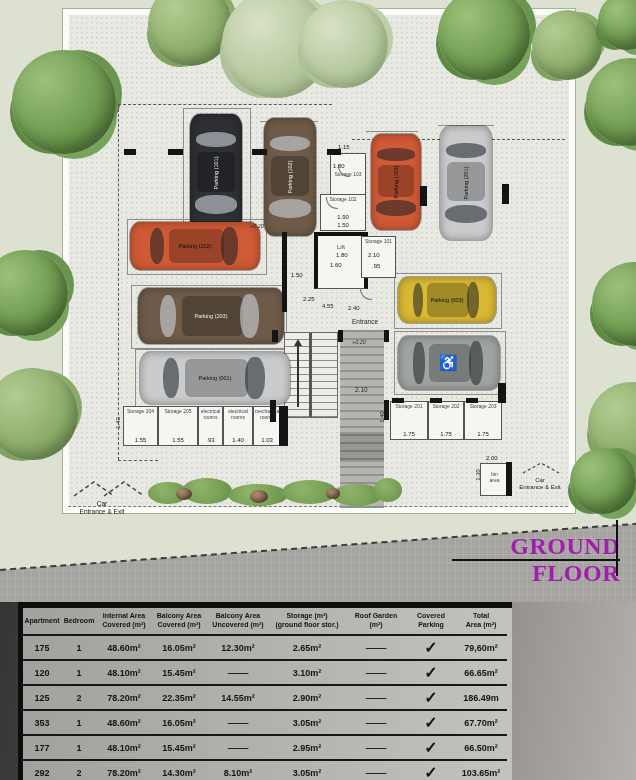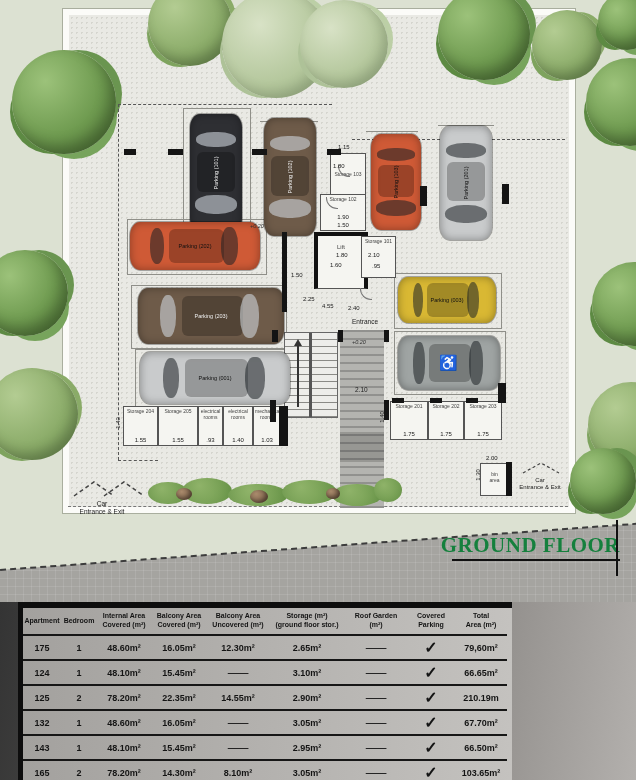--- a/index.html
+++ b/index.html
@@ -84,22 +84,22 @@
   .chev{position:absolute;z-index:12;}
   
   #road{position:absolute;left:0;top:518px;width:636px;height:92px;z-index:20;
        background-color:#a5a4a0;
        background-image:repeating-linear-gradient(0deg,transparent 0 7px,rgba(255,255,255,.10) 7px 8px),
                         repeating-linear-gradient(90deg,transparent 0 7px,rgba(255,255,255,.10) 7px 8px);
        clip-path:polygon(0 52px,100% 6px,100% 100%,0 100%);}
   #road-edge{position:absolute;left:0;top:569px;width:660px;height:0;z-index:21;
        border-top:2px dashed #3c3c3c;transform:rotate(-4.15deg);transform-origin:0 0;}
   #floor-title{position:absolute;left:440px;top:533px;width:180px;z-index:22;
-       font-family:"Liberation Serif",serif;font-size:21px;font-weight:600;
-       letter-spacing:.5px;color:#15803d;text-align:right;}
+       font-family:"Liberation Serif",serif;font-size:24px;font-weight:600;
+       letter-spacing:.5px;color:#a21caf;text-align:right;}
   #title-rule{position:absolute;left:452px;top:559px;width:168px;height:2px;
        background:#101010;z-index:22;}
   #title-vline{position:absolute;left:616px;top:520px;width:2px;height:56px;
        background:#101010;z-index:22;}
   
   #panel{position:absolute;left:0;top:602px;width:636px;height:178px;z-index:30;
        background:linear-gradient(100deg,#343434 0%,#5a5957 35%,#8e8b88 72%,#b3b0ad 100%);}
   #aptable{position:absolute;left:18px;top:0;width:494px;height:178px;
        border-left:5px solid #0d0d0d;box-sizing:border-box;
        background:linear-gradient(90deg,#a3a19e,#c4c2bf);}
@@ -362,65 +362,65 @@
             <div class="tcell">1</div>
             <div class="tcell">48.60m²</div>
             <div class="tcell">16.05m²</div>
             <div class="tcell">12.30m²</div>
             <div class="tcell">2.65m²</div>
             <div class="tcell dashcell">—</div>
             <div class="tcell check">✓</div>
             <div class="tcell">79,60m²</div>
           </div>
           <div class="trow">
-            <div class="tcell">124</div>
+            <div class="tcell">120</div>
             <div class="tcell">1</div>
             <div class="tcell">48.10m²</div>
             <div class="tcell">15.45m²</div>
             <div class="tcell dashcell">—</div>
             <div class="tcell">3.10m²</div>
             <div class="tcell dashcell">—</div>
             <div class="tcell check">✓</div>
             <div class="tcell">66.65m²</div>
           </div>
           <div class="trow">
             <div class="tcell">125</div>
             <div class="tcell">2</div>
             <div class="tcell">78.20m²</div>
             <div class="tcell">22.35m²</div>
             <div class="tcell">14.55m²</div>
             <div class="tcell">2.90m²</div>
             <div class="tcell dashcell">—</div>
             <div class="tcell check">✓</div>
-            <div class="tcell">210.19m</div>
-          </div>
-          <div class="trow">
-            <div class="tcell">132</div>
+            <div class="tcell">186.49m</div>
+          </div>
+          <div class="trow">
+            <div class="tcell">353</div>
             <div class="tcell">1</div>
             <div class="tcell">48.60m²</div>
             <div class="tcell">16.05m²</div>
             <div class="tcell dashcell">—</div>
             <div class="tcell">3.05m²</div>
             <div class="tcell dashcell">—</div>
             <div class="tcell check">✓</div>
             <div class="tcell">67.70m²</div>
           </div>
           <div class="trow">
-            <div class="tcell">143</div>
+            <div class="tcell">177</div>
             <div class="tcell">1</div>
             <div class="tcell">48.10m²</div>
             <div class="tcell">15.45m²</div>
             <div class="tcell dashcell">—</div>
             <div class="tcell">2.95m²</div>
             <div class="tcell dashcell">—</div>
             <div class="tcell check">✓</div>
             <div class="tcell">66.50m²</div>
           </div>
           <div class="trow">
-            <div class="tcell">165</div>
+            <div class="tcell">292</div>
             <div class="tcell">2</div>
             <div class="tcell">78.20m²</div>
             <div class="tcell">14.30m²</div>
             <div class="tcell">8.10m²</div>
             <div class="tcell">3.05m²</div>
             <div class="tcell dashcell">—</div>
             <div class="tcell check">✓</div>
             <div class="tcell">103.65m²</div>
           </div>
         </div>

